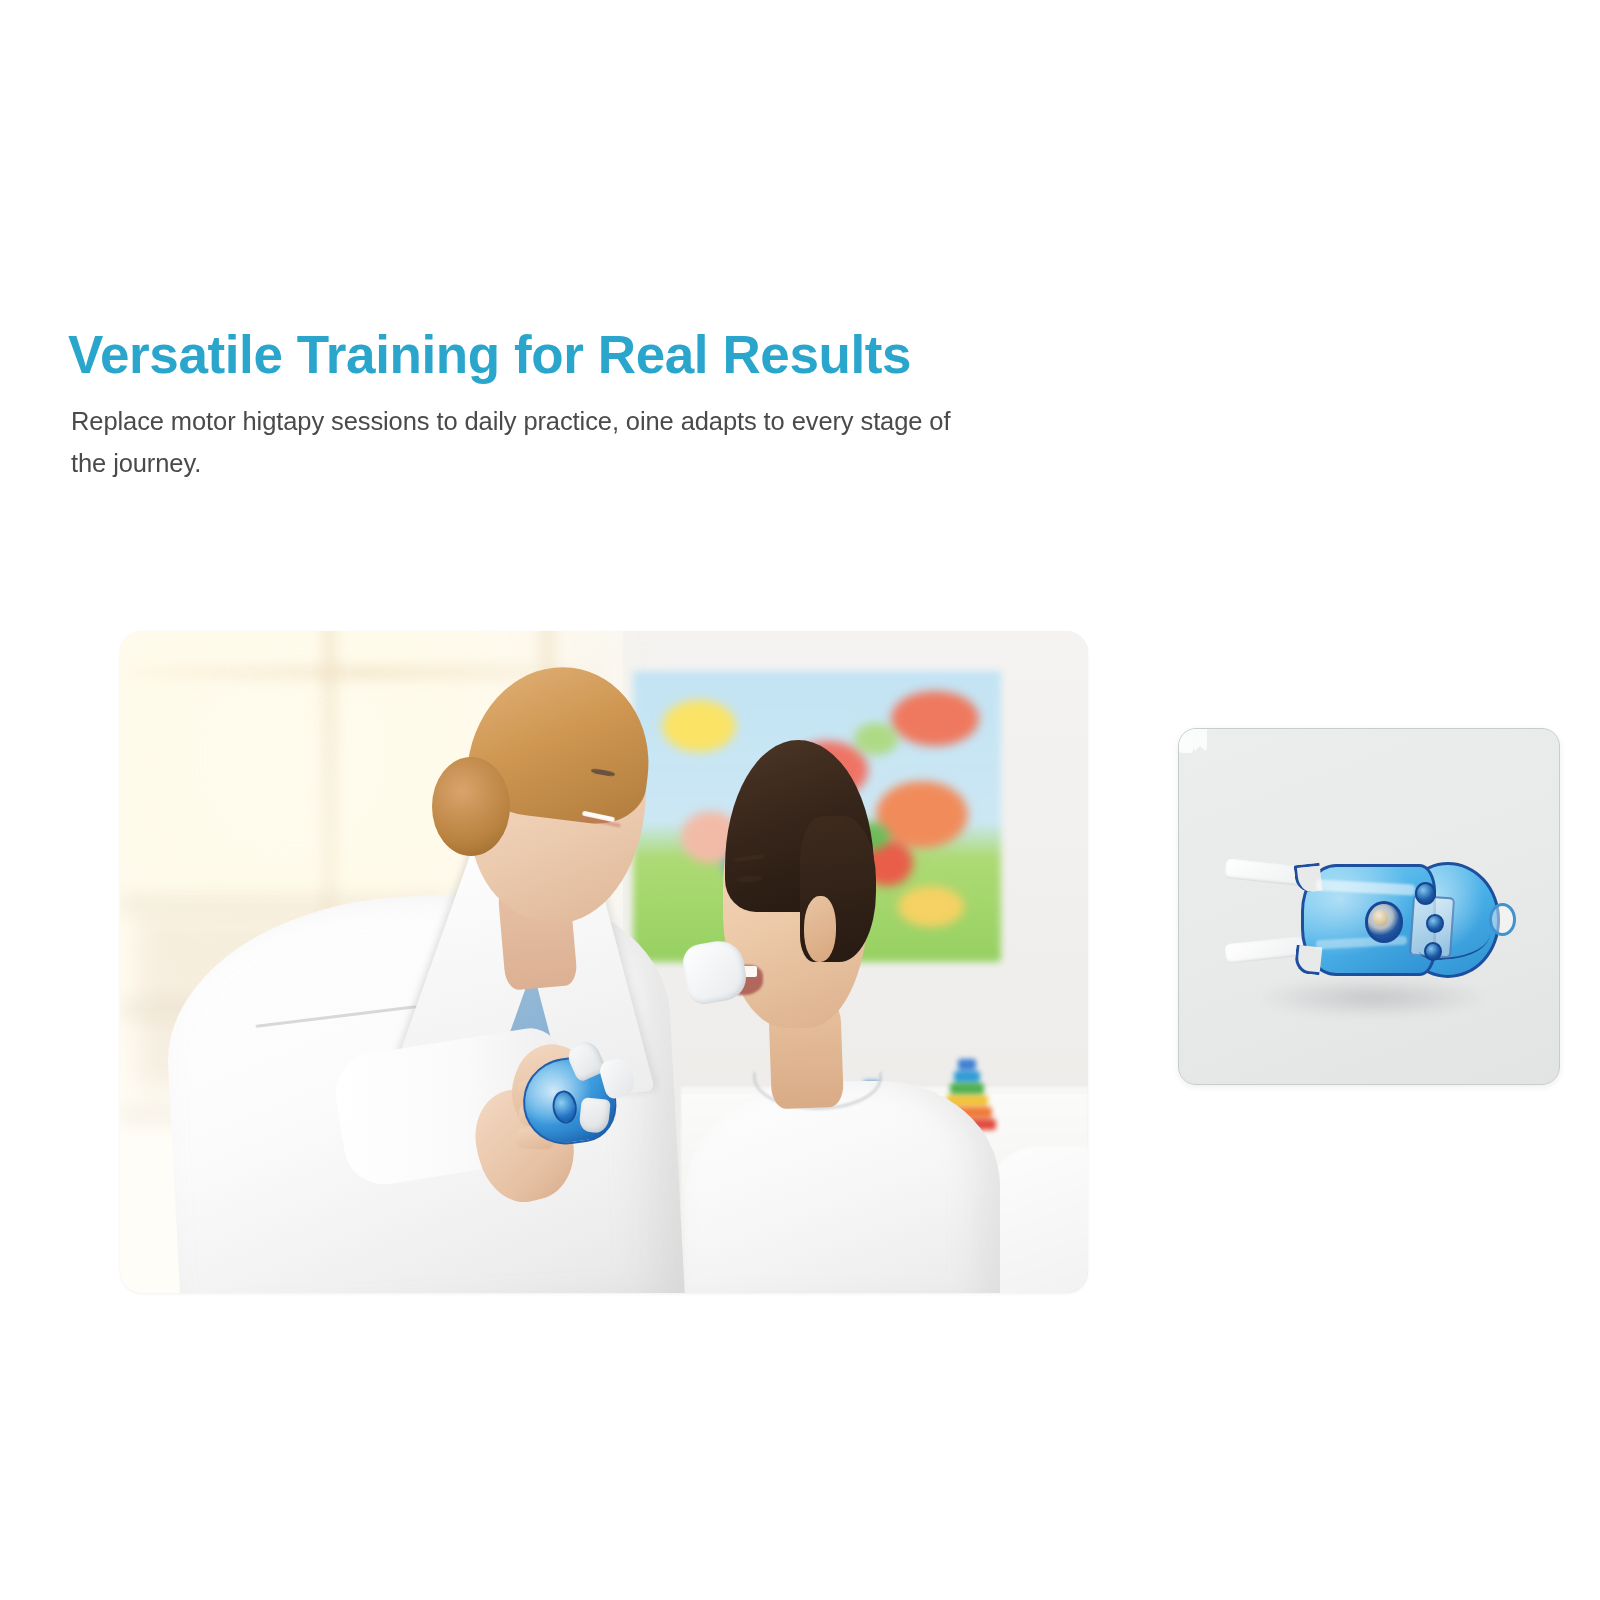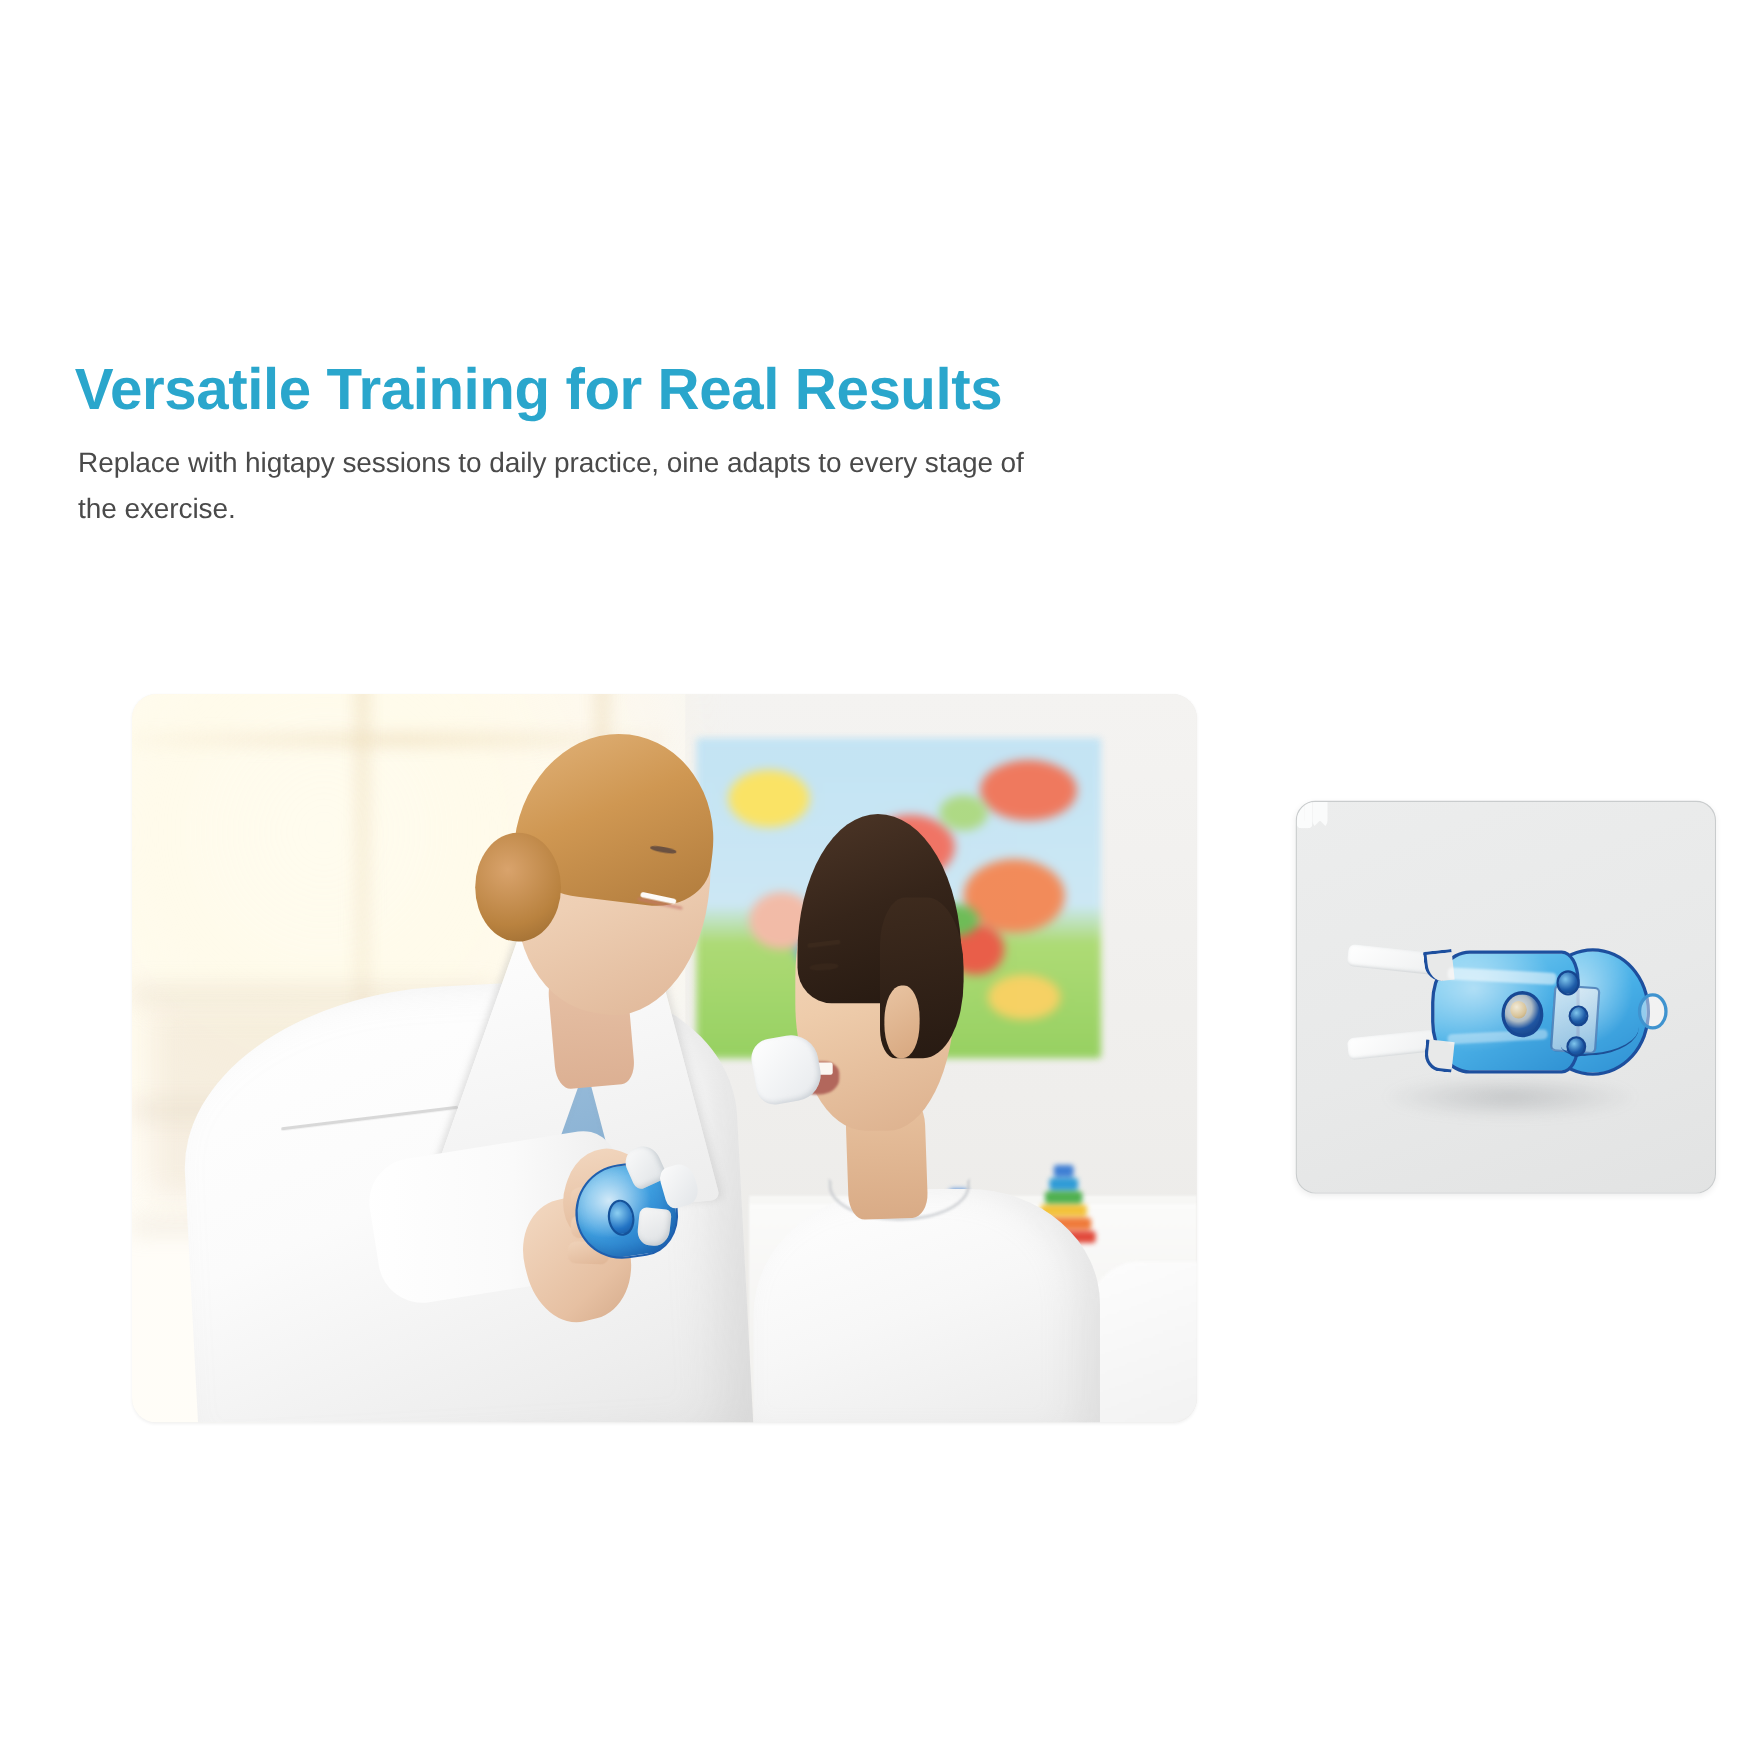--- a/index.html
+++ b/index.html
@@ -642,22 +642,22 @@
   }
 </style>
 </head>
 <body>
 
 <div class="page">
 
   <h1 class="heading">Versatile Training for Real Results</h1>
 
   <div class="body-copy">
-    <span class="ln">Replace with higtapy sessions to daily practice, oine adapts to every stage of</span>
-    <span class="ln">the exercise.</span>
+    <span class="ln">Replace motor higtapy sessions to daily practice, oine adapts to every stage of</span>
+    <span class="ln">the journey.</span>
   </div>
 
   <figure class="photo">
     <div class="room">
 
       <div class="wall-right"></div>
 
       <div class="window-glow"></div>
       <div class="window-frame-h"></div>
       <div class="window-frame-v wf1"></div>

